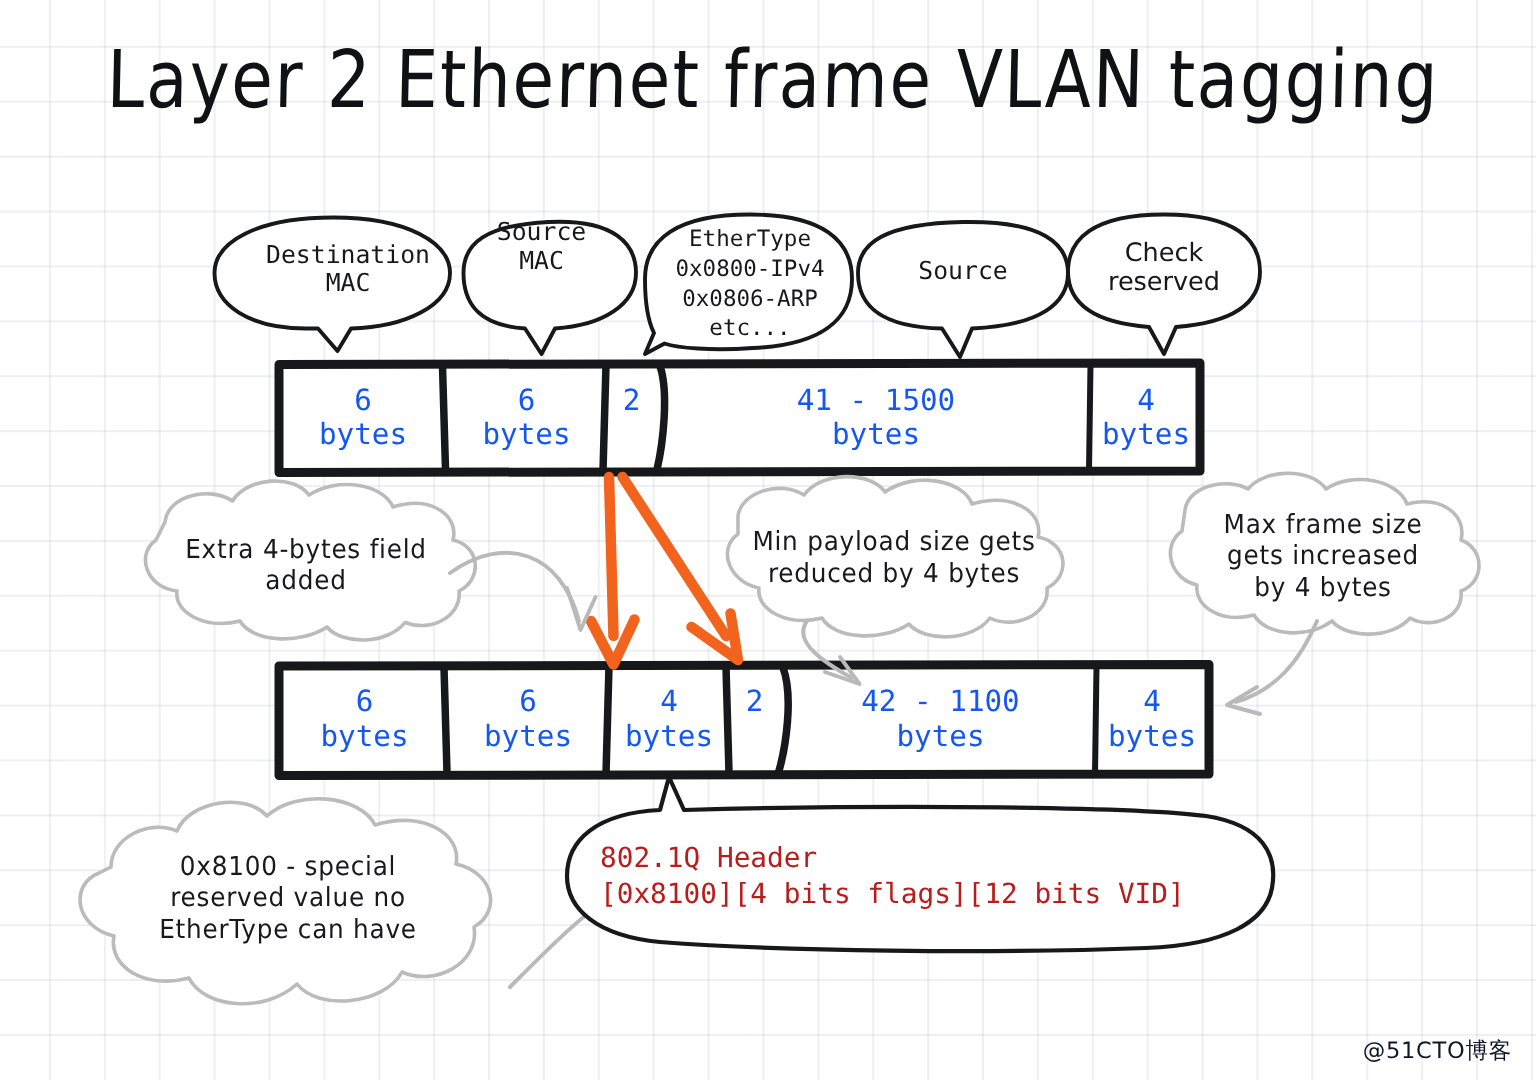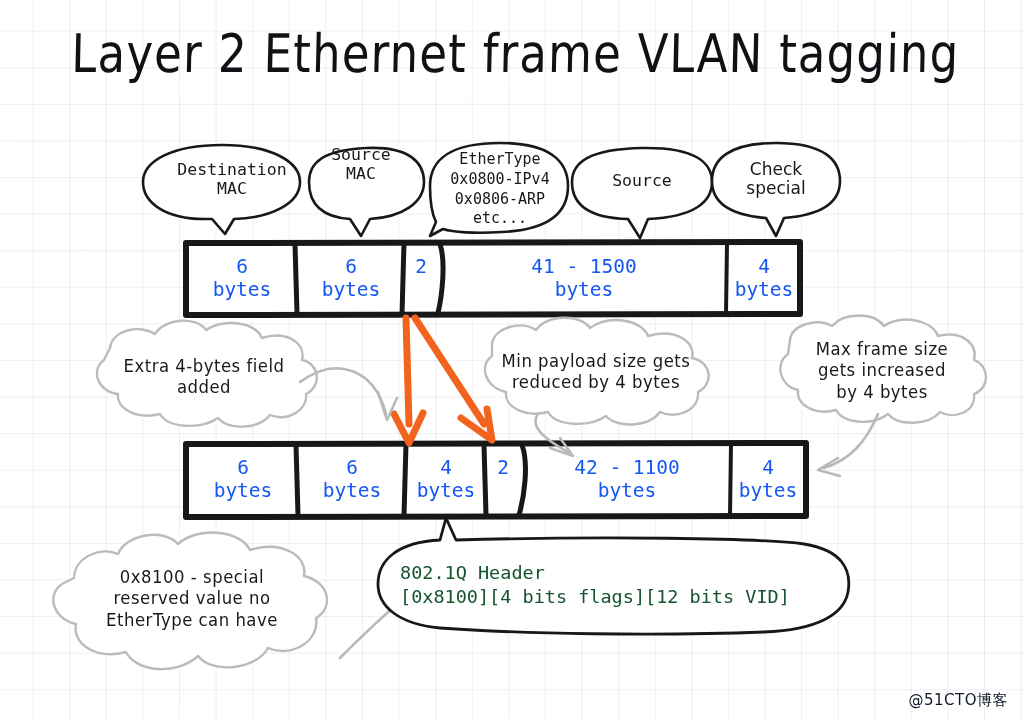--- a/index.html
+++ b/index.html
@@ -61,21 +61,21 @@
   }
   .cloud-txt{
     position:absolute;text-align:center;line-height:1.2;
     font-size:16.5px;white-space:pre;
     color:#18191b;
     transform:scaleY(1.06);
   }
   .vlan-txt{
     position:absolute;line-height:1.28;
     font-size:18.5px;white-space:pre;
-    color:#14532d;
+    color:#b91c1c;
   }
   #watermark{
     position:absolute;right:16px;bottom:10px;
     font-size:15px;color:#0f172a;
     font-family:"DejaVu Sans", sans-serif;
     letter-spacing:0.5px;
   }
 </style>
 </head>
 <body>
@@ -199,21 +199,21 @@
 <div class="bubble-txt mono" style="left:153px;top:161px;width:158px;">Destination
 MAC</div>
 <div class="bubble-txt mono" style="left:309px;top:146px;width:104px;">Source
 MAC</div>
 <div class="bubble-txt mono" style="left:432px;top:150px;width:136px;font-size:15px;line-height:1.32;">EtherType
 0x0800-IPv4
 0x0806-ARP
 etc...</div>
 <div class="bubble-txt mono" style="left:572px;top:172px;width:140px;">Source</div>
 <div class="bubble-txt sans" style="left:712px;top:160px;width:128px;font-size:17px;">Check
-special</div>
+reserved</div>
 
 <div class="cell-txt blue" style="left:190px;top:256px;width:104px;">6
 bytes</div>
 <div class="cell-txt blue" style="left:299px;top:256px;width:104px;">6
 bytes</div>
 <div class="cell-txt blue" style="left:405px;top:256px;width:32px;">2</div>
 <div class="cell-txt blue" style="left:443px;top:256px;width:282px;">41 - 1500
 bytes</div>
 <div class="cell-txt blue" style="left:729px;top:256px;width:70px;">4
 bytes</div>

